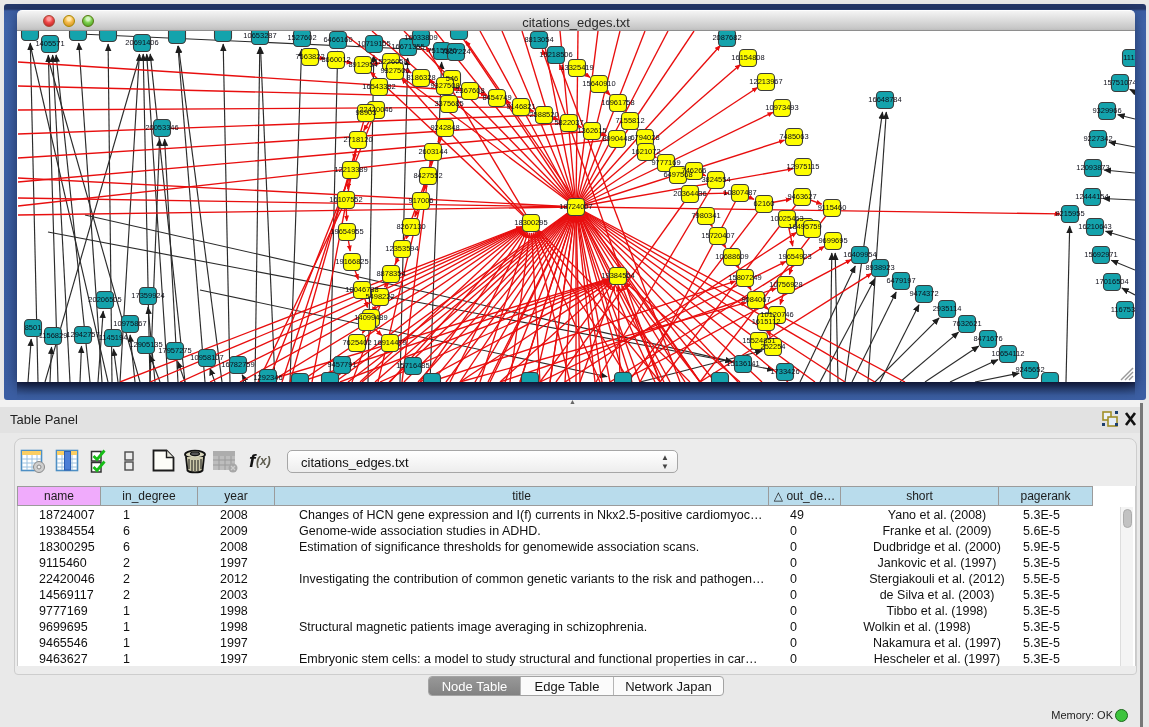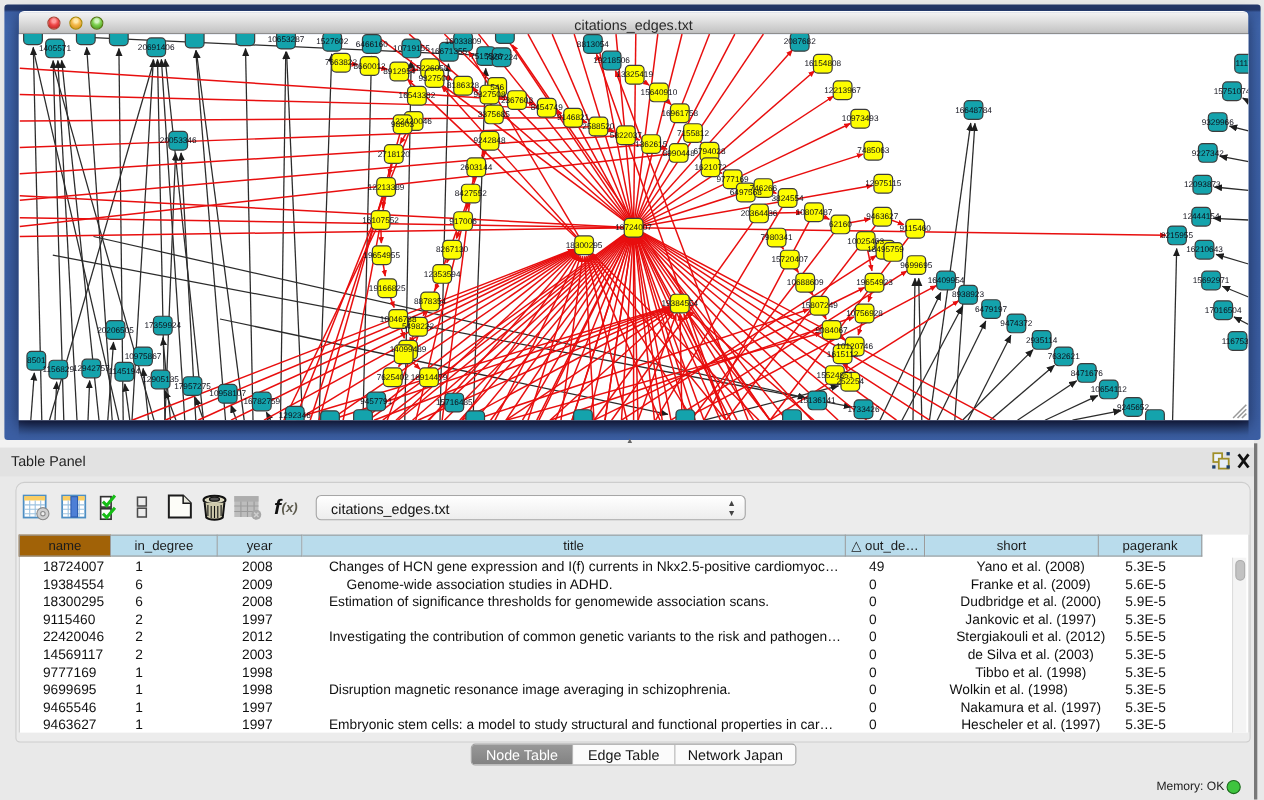--- a/index.html
+++ b/index.html
@@ -657,41 +657,41 @@
     </g>
 
     <text x="249" y="19" font-family="Liberation Serif, serif" font-style="italic" font-weight="bold" font-size="19" fill="#111">f</text>
     <text x="256" y="17" font-family="Liberation Serif, serif" font-style="italic" font-weight="bold" font-size="12" fill="#5d5b4e">(x)</text>
   </svg>
   <div id="combo">
     <span class="txt">citations_edges.txt</span>
     <span class="arr">▲<br>▼</span>
   </div>
   <div id="table"></div>
-  <div class="hcell" style="left:17px;width:84px;background:#a16207;border-left:1px solid #9b9b9b">name</div>
+  <div class="hcell" style="left:17px;width:84px;background:#f0abfc;border-left:1px solid #9b9b9b">name</div>
   <div class="hcell" style="left:101px;width:97px">in_degree</div>
   <div class="hcell" style="left:198px;width:77px">year</div>
   <div class="hcell" style="left:275px;width:494px">title</div>
   <div class="hcell" style="left:769px;width:72px">△ out_de…</div>
   <div class="hcell" style="left:841px;width:158px">short</div>
   <div class="hcell" style="left:999px;width:94px">pagerank</div>
 <div class="trow" style="top:507px">
 <span style="left:22px">18724007</span>
     <span style="left:106px">1</span>
     <span style="left:203px">2008</span>
 <span style="left:282px">Changes of HCN gene expression and I(f) currents in Nkx2.5-positive cardiomyoc…</span>
     <span style="left:773px">49</span>
 <span class="ctr" style="left:841px;width:158px">Yano et al. (2008)</span>
     <span style="left:1006px">5.3E-5</span>
   </div>
 <div class="trow" style="top:523px">
 <span style="left:22px">19384554</span>
     <span style="left:106px">6</span>
     <span style="left:203px">2009</span>
-<span style="left:298px">Genome-wide association studies in ADHD.</span>
+<span style="left:282px">Genome-wide association studies in ADHD.</span>
     <span style="left:773px">0</span>
 <span class="ctr" style="left:841px;width:158px">Franke et al. (2009)</span>
     <span style="left:1006px">5.6E-5</span>
   </div>
 <div class="trow" style="top:539px">
 <span style="left:22px">18300295</span>
     <span style="left:106px">6</span>
     <span style="left:203px">2008</span>
 <span style="left:282px">Estimation of significance thresholds for genomewide association scans.</span>
     <span style="left:773px">0</span>
@@ -728,21 +728,21 @@
     <span style="left:106px">1</span>
     <span style="left:203px">1998</span>
     <span style="left:773px">0</span>
 <span class="ctr" style="left:841px;width:158px">Tibbo et al. (1998)</span>
     <span style="left:1006px">5.3E-5</span>
   </div>
 <div class="trow" style="top:619px">
 <span style="left:22px">9699695</span>
     <span style="left:106px">1</span>
     <span style="left:203px">1998</span>
-<span style="left:282px">Disruption magnetic resonance image averaging in schizophrenia.</span>
+<span style="left:282px">Structural magnetic patients image averaging in schizophrenia.</span>
     <span style="left:773px">0</span>
 <span class="ctr" style="left:821px;width:158px">Wolkin et al. (1998)</span>
     <span style="left:1006px">5.3E-5</span>
   </div>
 <div class="trow" style="top:635px">
 <span style="left:22px">9465546</span>
     <span style="left:106px">1</span>
     <span style="left:203px">1997</span>
     <span style="left:773px">0</span>
 <span class="ctr" style="left:841px;width:158px">Nakamura et al. (1997)</span>

